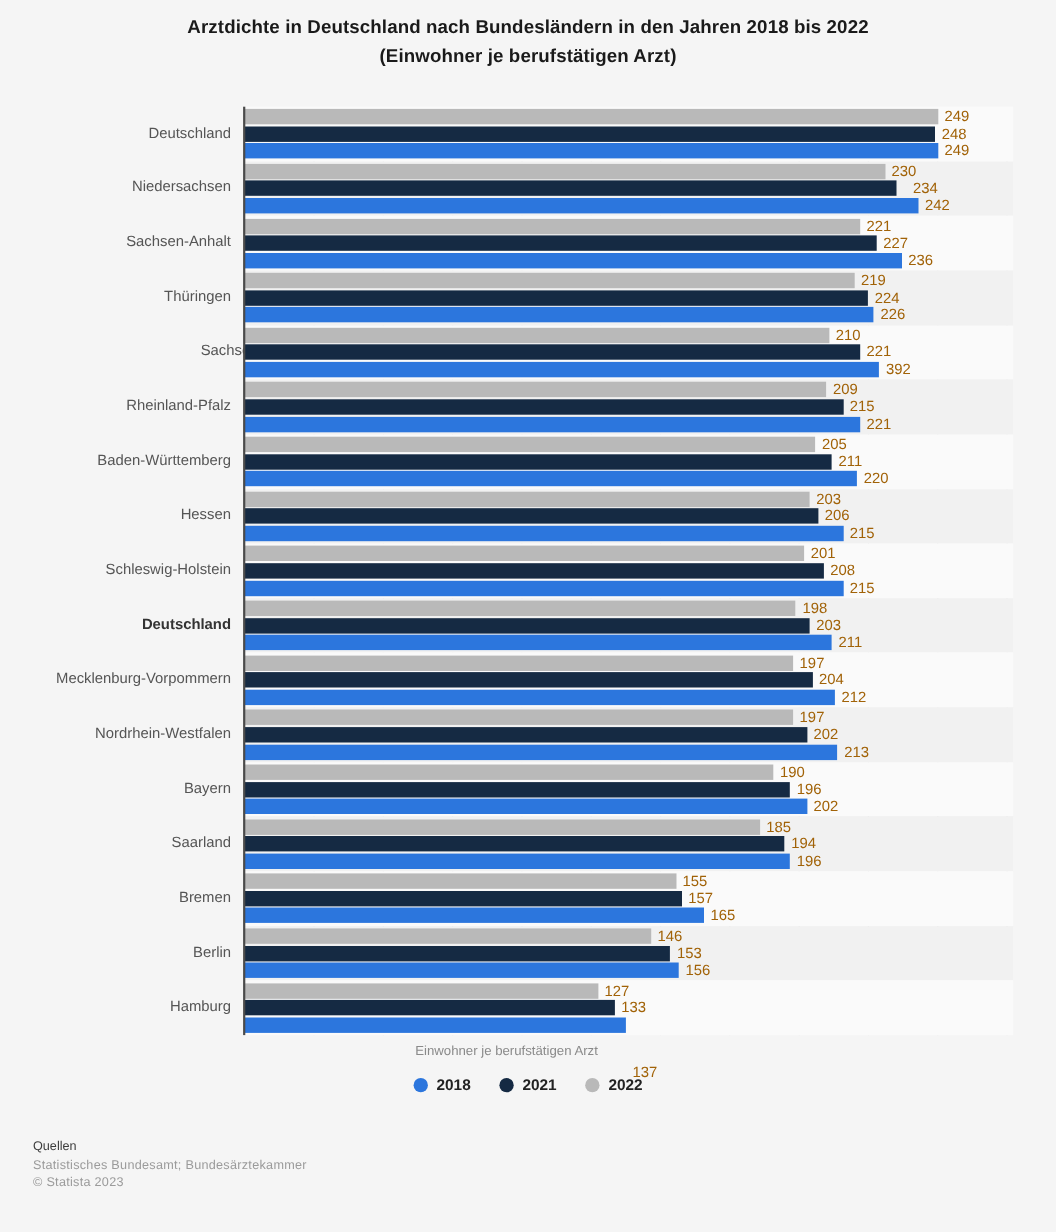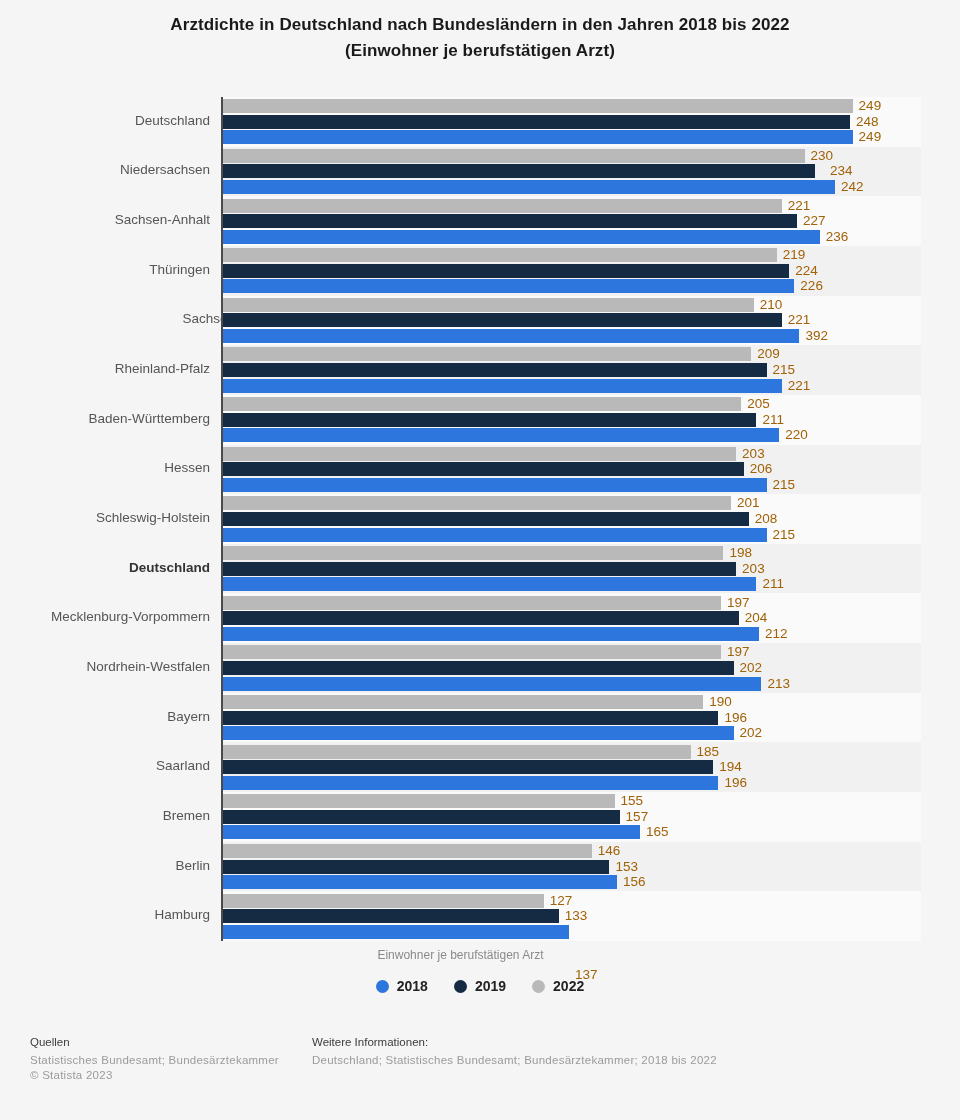--- a/index.html
+++ b/index.html
@@ -320,31 +320,27 @@
 
 <div class="axis-caption">Einwohner je berufstätigen Arzt</div>
 
 <div class="legend" id="legend">
     <div class="legend-item">
       <span class="legend-dot" style="background: rgb(44, 118, 221);"></span>
       <span class="legend-label">2018</span>
     </div>
     <div class="legend-item">
       <span class="legend-dot" style="background: rgb(21, 42, 67);"></span>
-      <span class="legend-label">2019</span>
+      <span class="legend-label">2021</span>
     </div>
     <div class="legend-item">
       <span class="legend-dot" style="background: rgb(185, 185, 185);"></span>
       <span class="legend-label">2022</span>
     </div>
   </div>
 
 <div class="footer">
   <div class="footer-col sources">
     <div class="footer-head">Quellen</div>
     <div class="footer-line">Statistisches Bundesamt; Bundesärztekammer</div>
     <div class="footer-line">© Statista 2023</div>
   </div>
-  <div class="footer-col more">
-    <div class="footer-head">Weitere Informationen:</div>
-    <div class="footer-line">Deutschland; Statistisches Bundesamt; Bundesärztekammer; 2018 bis 2022</div>
-  </div>
 </div>
 
 </body></html>

